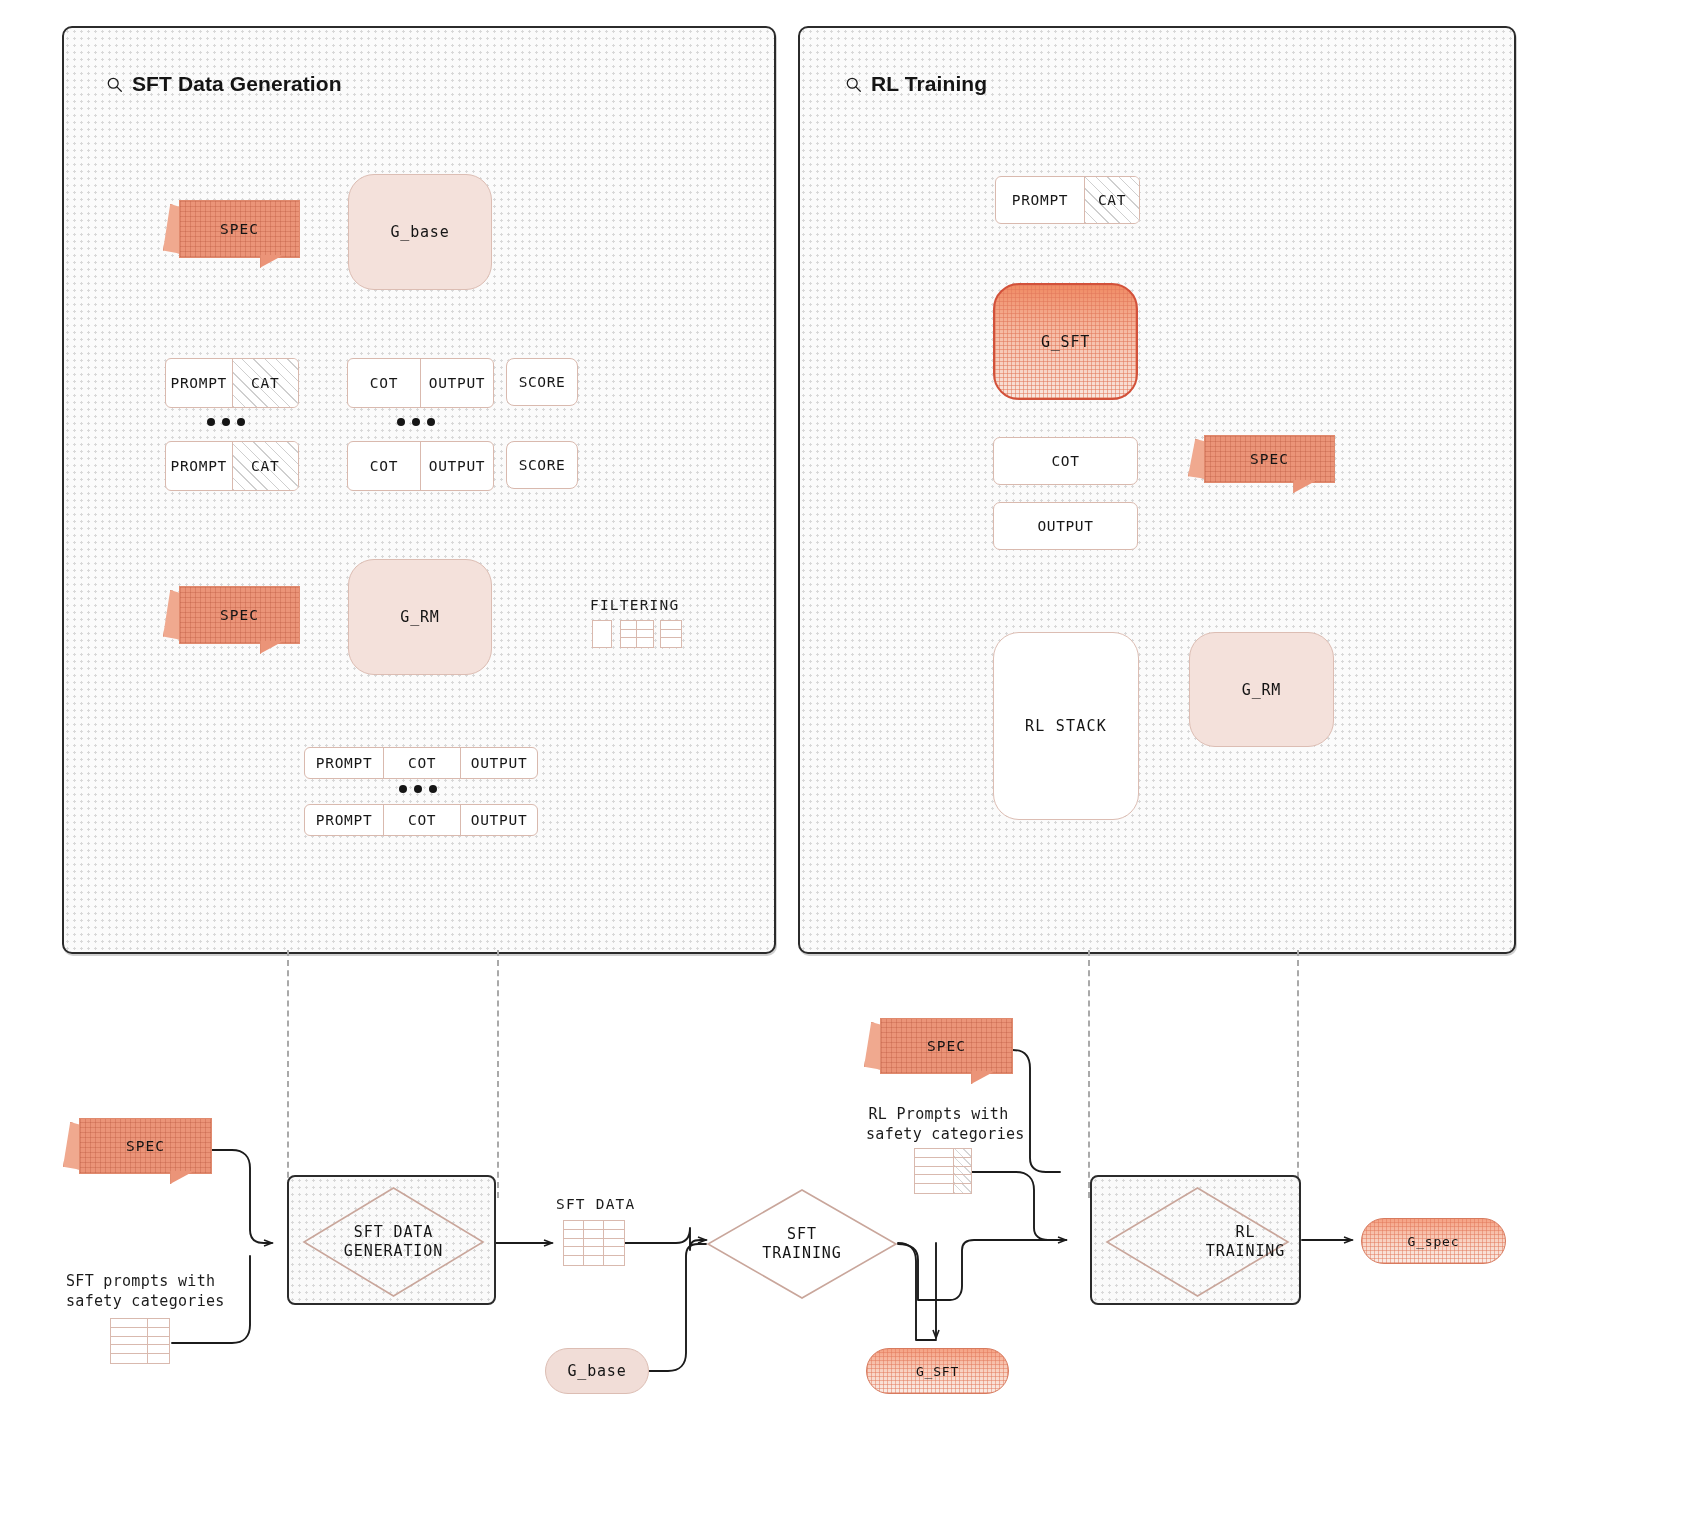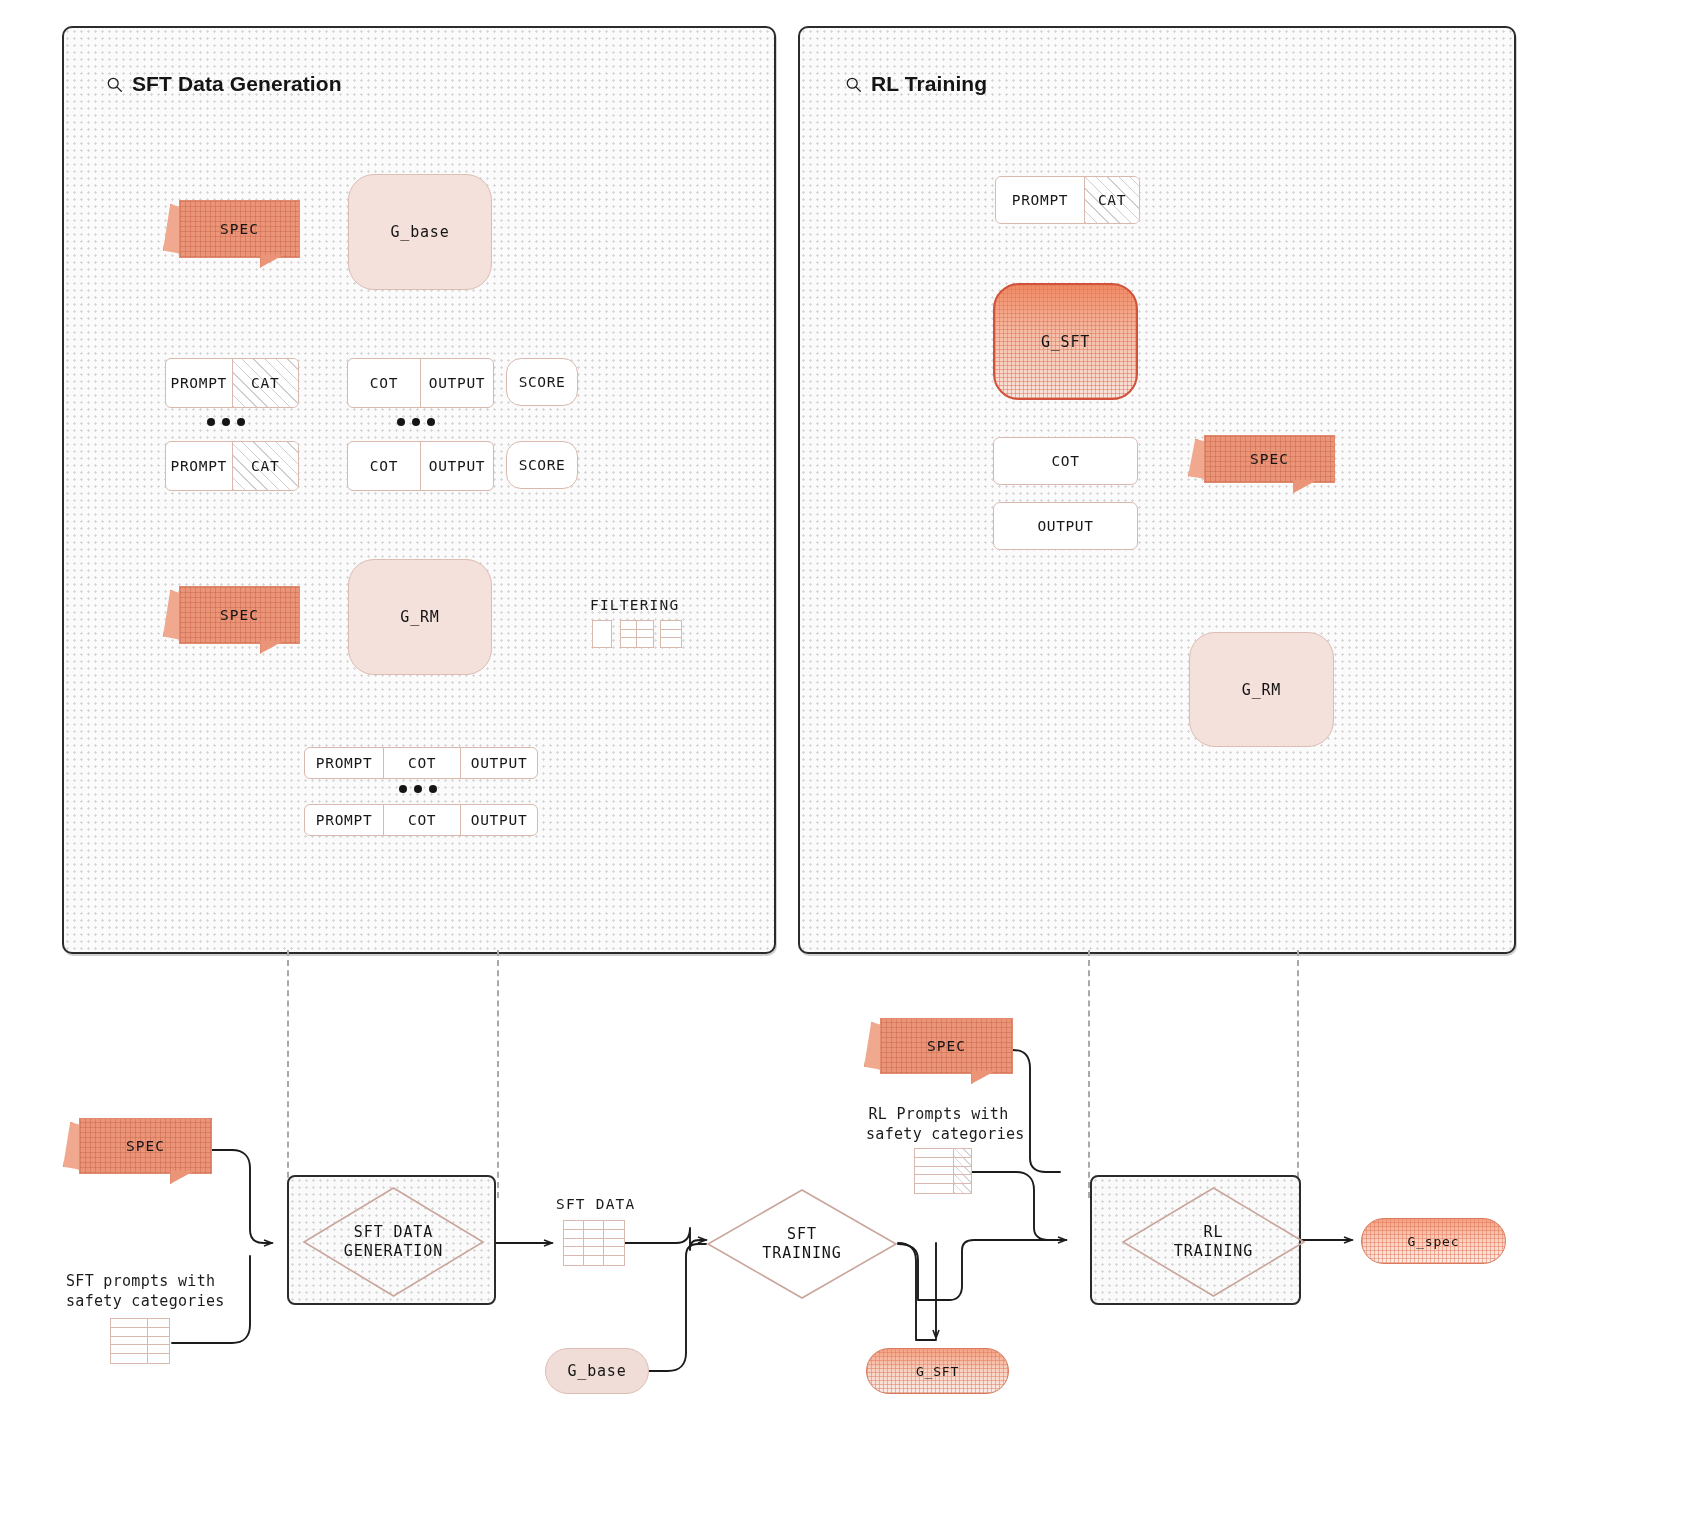--- a/index.html
+++ b/index.html
@@ -24,21 +24,21 @@
     font-family:"Liberation Sans", sans-serif;
     font-weight:700;font-size:21px;color:#141414;letter-spacing:.1px;
   }
   .mag{width:17px;height:17px;flex:none;}
 
   
   .node{position:absolute;box-sizing:border-box;display:flex;align-items:center;justify-content:center;
         text-align:center;font-size:14.5px;letter-spacing:.6px;}
 
   .cell{
-    background:#ffffff;border:1.6px solid #d9b9ae;border-radius:15px;
+    background:#ffffff;border:1.6px solid #d9b9ae;border-radius:8px;
     font-size:14.5px;color:#171717;
   }
   .cellrow{position:absolute;display:flex;border:1.6px solid #d9b9ae;border-radius:6px;overflow:hidden;background:#fff;}
   .cellrow > div{display:flex;align-items:center;justify-content:center;font-size:14.5px;letter-spacing:.7px;color:#171717;}
   .cellrow > div + div{border-left:1.6px solid #d9b9ae;}
   .hatch{
     background-image:repeating-linear-gradient(45deg,#cfcfcf 0 1px,transparent 1px 8px);
     background-color:#fff;
   }
 
@@ -305,20 +305,21 @@
 
   <div class="node cell" style="left:993px;top:437px;width:145px;height:48px;border-radius:7px;">COT</div>
   <div class="node cell" style="left:993px;top:502px;width:145px;height:48px;border-radius:7px;">OUTPUT</div>
 
   <div class="spec" style="left:1188px;top:435px;width:147px;height:58px;">
     <div class="tab"></div>
     <div class="body">SPEC</div>
     <div class="fold"></div>
   </div>
 
+  <div class="node rbox-white" style="left:993px;top:632px;width:146px;height:188px;">RL STACK</div>
 
   <div class="node rbox" style="left:1189px;top:632px;width:145px;height:115px;">G_RM</div>
 
   <div class="divider" style="left:287px;top:950px;height:248px;"></div>
   <div class="divider" style="left:497px;top:950px;height:248px;"></div>
   <div class="divider" style="left:1088px;top:950px;height:248px;"></div>
   <div class="divider" style="left:1297px;top:950px;height:248px;"></div>
 
   <div class="spec" style="left:63px;top:1118px;width:149px;height:66px;">
     <div class="tab"></div>
@@ -397,21 +398,21 @@
       <i class="hatchcell" style="border-right:none;"></i>
     <i></i>
       <i class="hatchcell" style="border-right:none;"></i>
     <i></i>
       <i class="hatchcell" style="border-right:none;"></i>
     <i style="border-bottom:none;"></i>
       <i class="hatchcell" style="border-right:none;border-bottom:none;"></i>
   </div>
 
   <div class="procbox" style="left:1090px;top:1175px;width:211px;height:130px;">
-    <div class="diamond-wrap" style="left:16px;top:0;width:211px;height:130px;">
+    <div class="diamond-wrap" style="left:0;top:0;width:211px;height:130px;padding-left:48px;">
       <svg width="211" height="130" viewBox="0 0 211 130">
         <polygon points="105.5,11 196,65 105.5,119 15,65" fill="none" stroke="#c9a69b" stroke-width="1.6"></polygon>
       </svg>
       <div class="diamond-label">RL
 TRAINING</div>
     </div>
   </div>
 
   <div class="node pill-hot" style="left:866px;top:1348px;width:143px;height:46px;">G_SFT</div>
 

